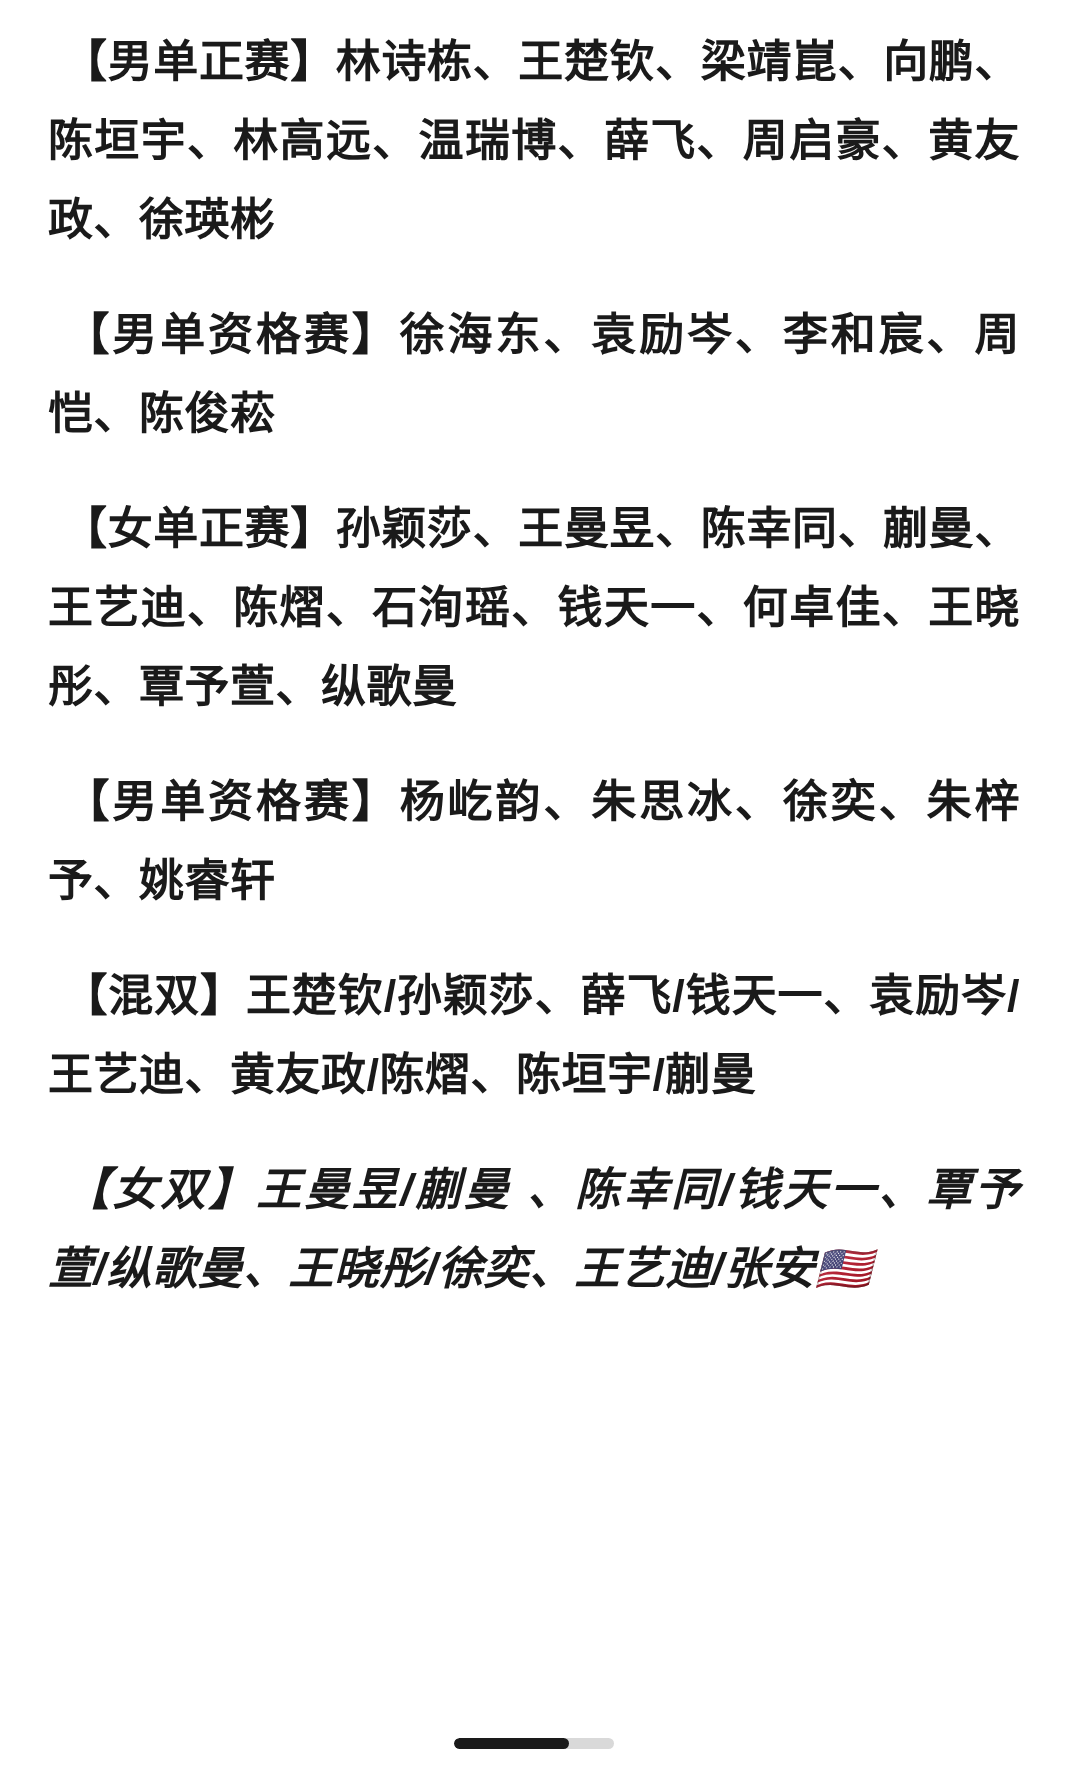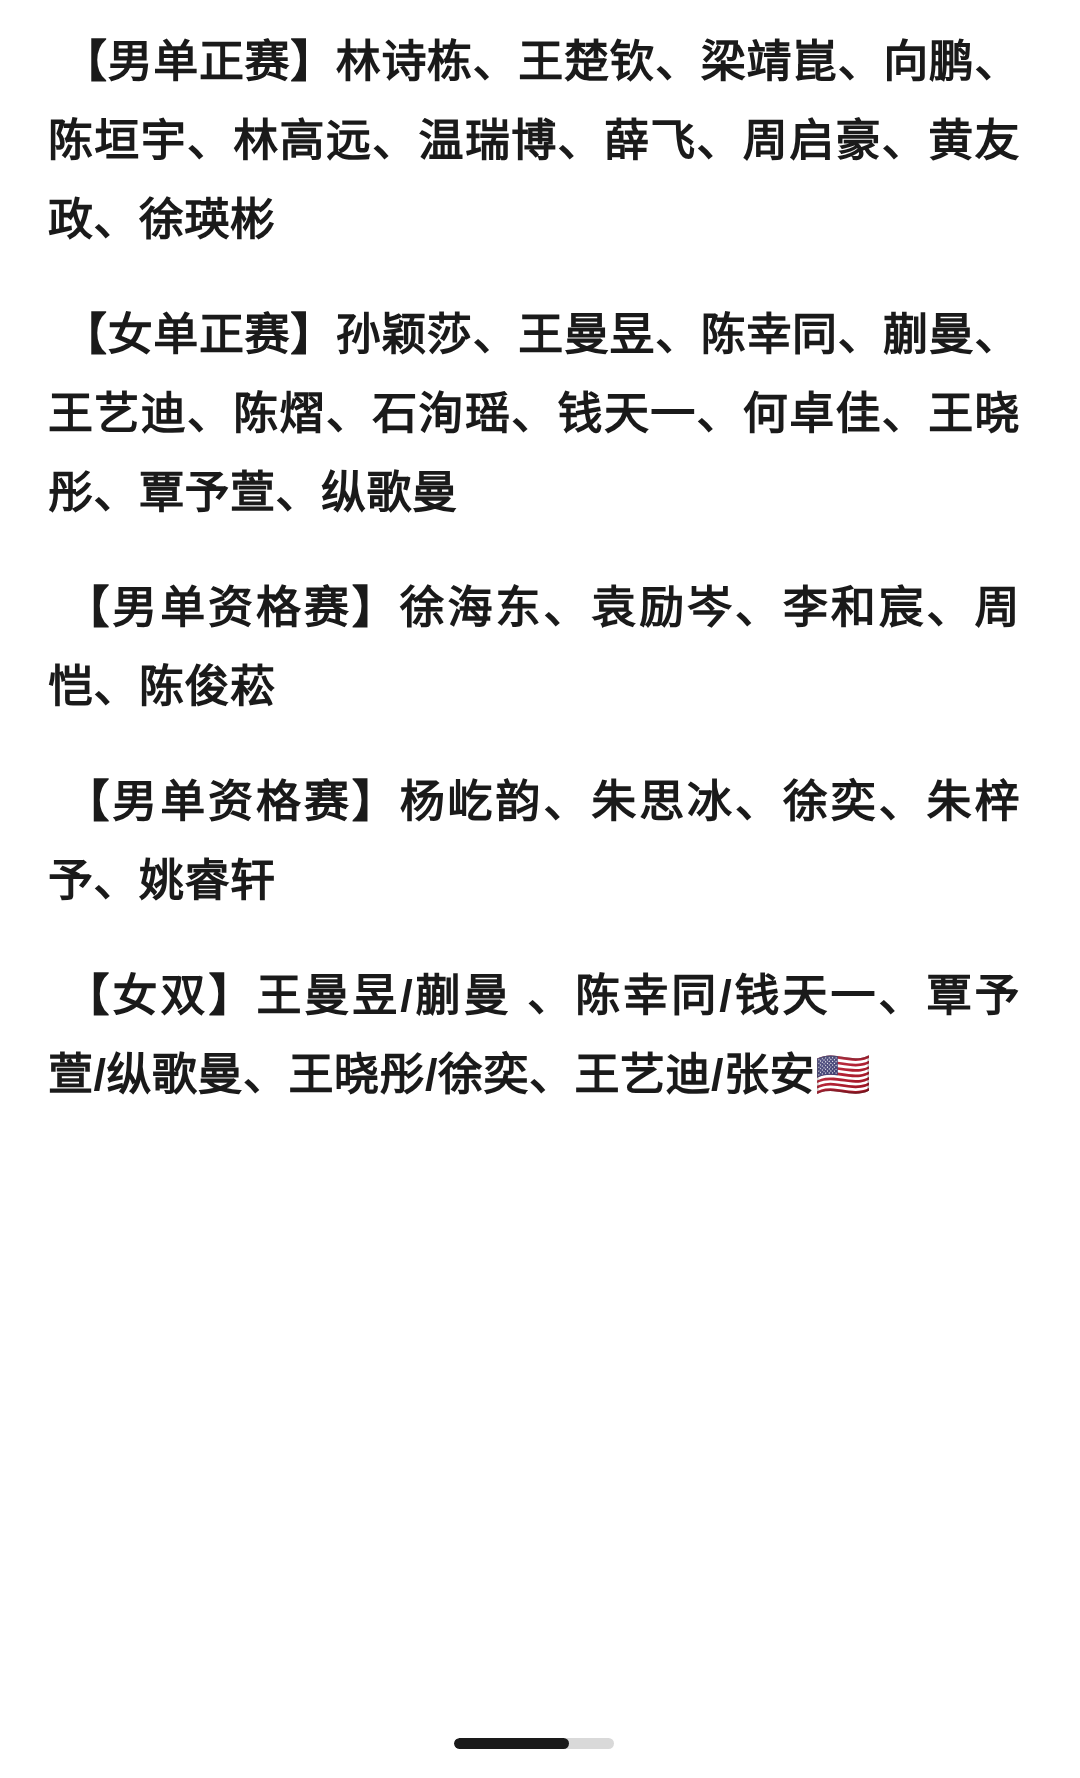--- a/index.html
+++ b/index.html
@@ -28,20 +28,21 @@
     font-weight: 700;
     letter-spacing: 0.5px;
     margin: 0 0 36px 0;
     text-align: justify;
     text-justify: inter-ideograph;
     word-break: break-all;
     color: #1a1a1a;
   }
   .para:last-of-type {
     margin-bottom: 0;
+    font-style: italic;
   }
   .indent {
     display: inline-block;
     width: 14px;
   }
   .scrollbar {
     position: absolute;
     left: 0;
     right: 0;
     bottom: 24px;
@@ -68,26 +69,27 @@
     border-radius: 6px;
   }
 </style>
 </head>
 <body>
 
 <div class="page">
 
   <p class="para"><span class="indent"></span><span>【男单正赛】林诗栋、王楚钦、梁靖崑、向鹏、陈垣宇、林高远、温瑞博、薛飞、周启豪、黄友政、徐瑛彬</span></p>
 
+  <p class="para"><span class="indent"></span><span>【男单资格赛】徐海东、袁励岑、李和宸、周恺、陈俊菘</span></p>
+
   <p class="para"><span class="indent"></span><span>【女单正赛】孙颖莎、王曼昱、陈幸同、蒯曼、王艺迪、陈熠、石洵瑶、钱天一、何卓佳、王晓彤、覃予萱、纵歌曼</span></p>
-
-  <p class="para"><span class="indent"></span><span>【男单资格赛】徐海东、袁励岑、李和宸、周恺、陈俊菘</span></p>
 
   <p class="para"><span class="indent"></span><span>【男单资格赛】杨屹韵、朱思冰、徐奕、朱梓予、姚睿轩</span></p>
 
+  <p class="para"><span class="indent"></span><span>【混双】王楚钦/孙颖莎、薛飞/钱天一、袁励岑/王艺迪、黄友政/陈熠、陈垣宇/蒯曼</span></p>
 
 
   <p class="para"><span class="indent"></span><span>【女双】王曼昱/蒯曼 、陈幸同/钱天一、覃予萱/纵歌曼、王晓彤/徐奕、王艺迪/张安🇺🇸</span></p>
 
   <div class="scrollbar">
     <div class="scroll-track">
       <div class="scroll-thumb" style="width: 72%;"></div>
     </div>
   </div>
 

